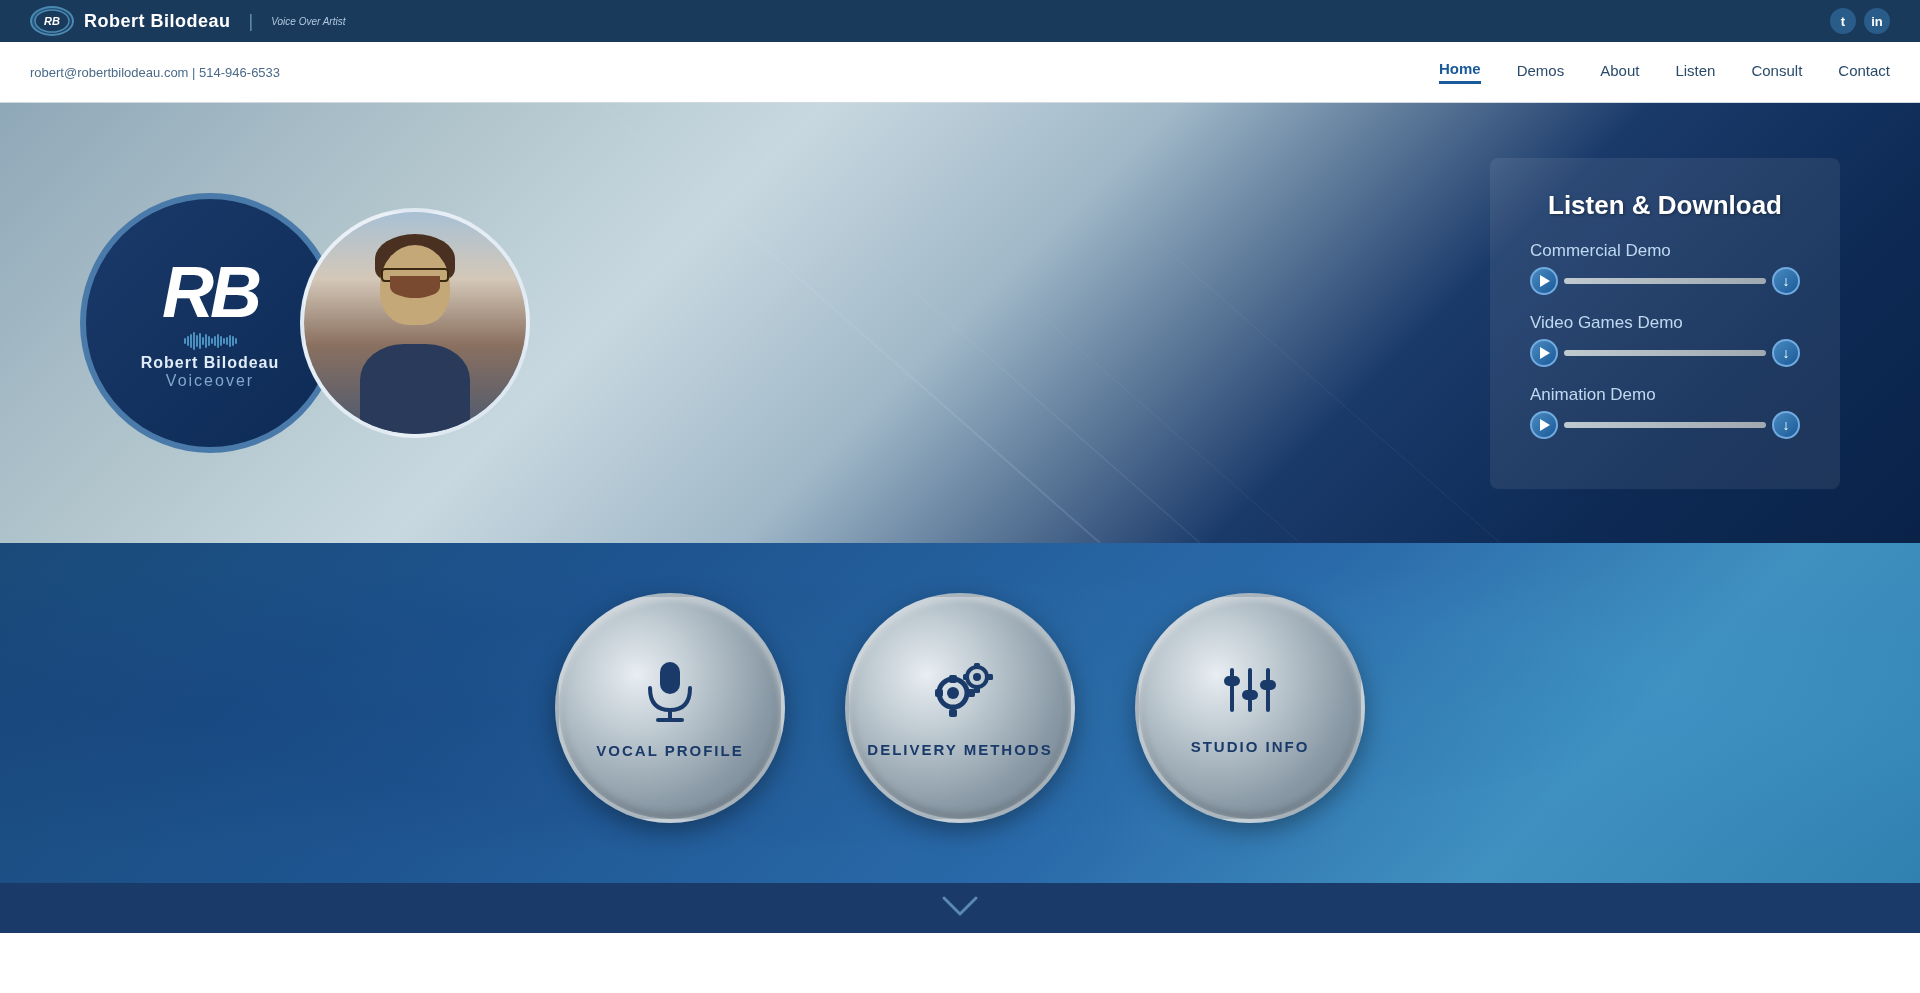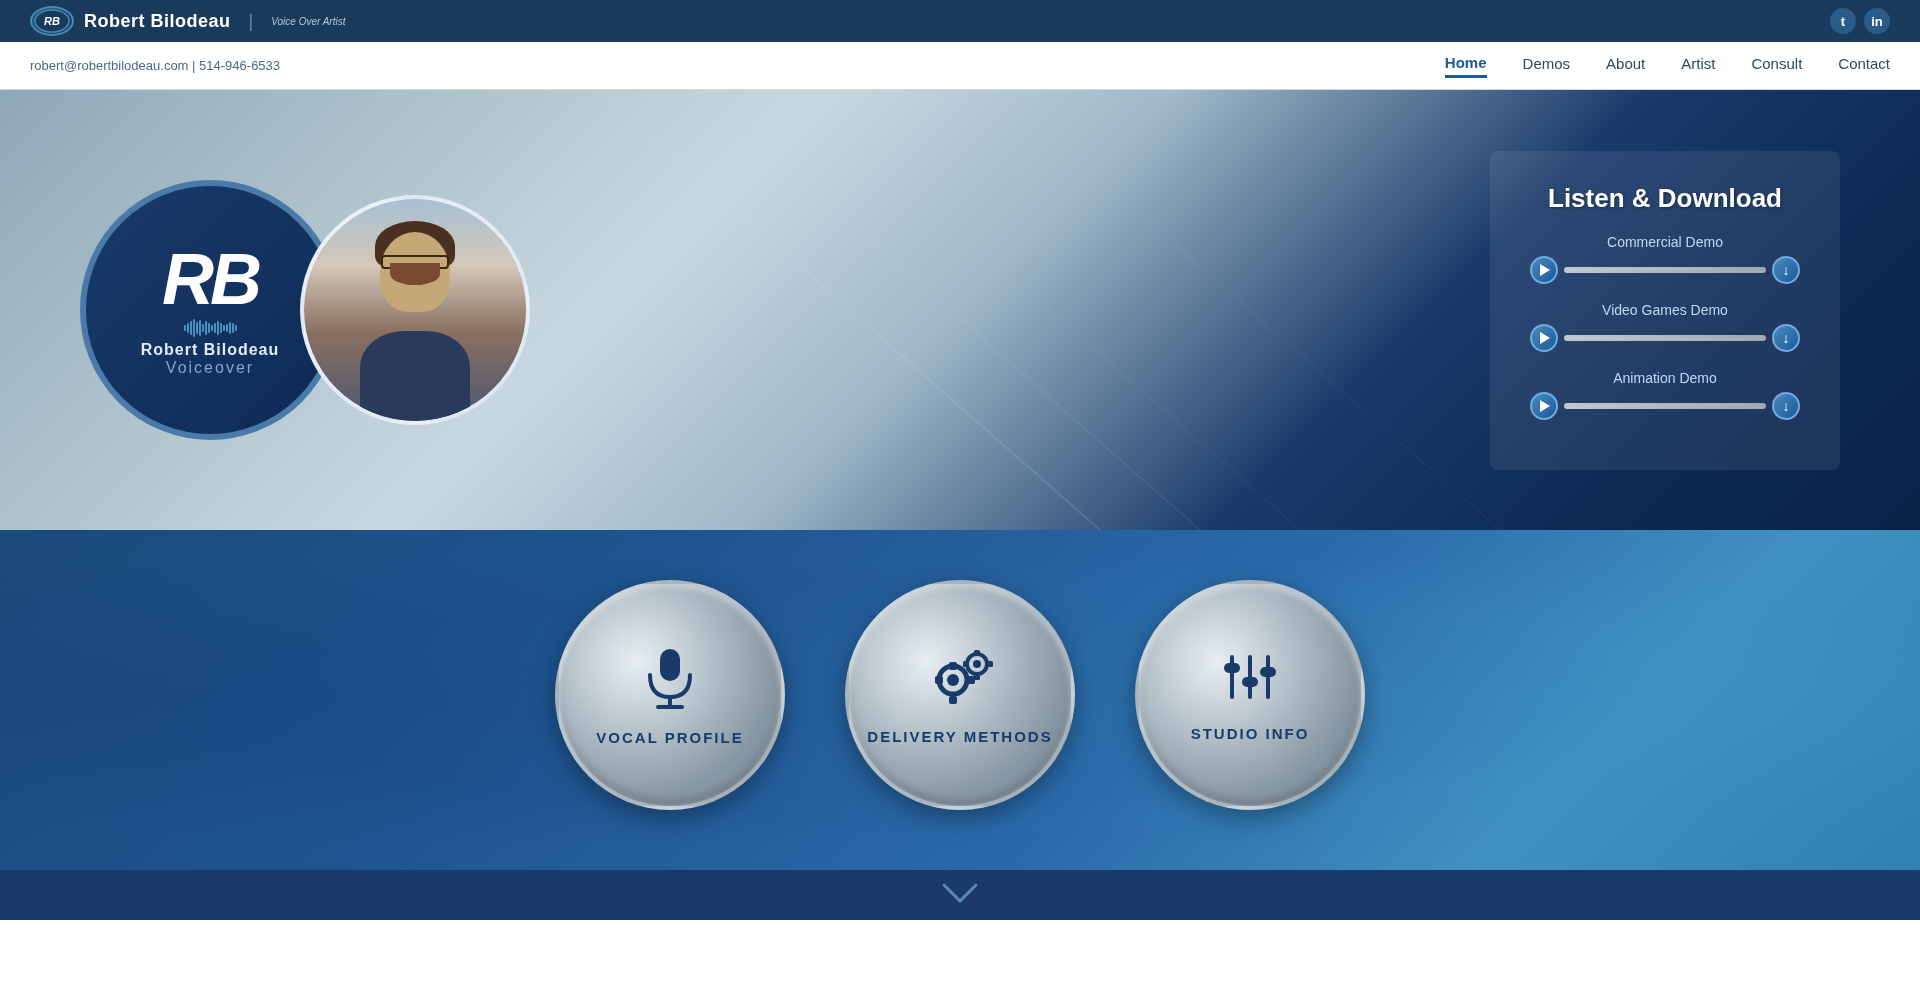--- a/index.html
+++ b/index.html
@@ -61,21 +61,21 @@
       justify-content: center;
       cursor: pointer;
       font-size: 13px;
       color: #fff;
       font-weight: bold;
     }
 
     
     .nav-bar {
       background: rgba(255,255,255,0.95);
-      height: 48px;
+      height: 61px;
       display: flex;
       align-items: center;
       justify-content: space-between;
       padding: 0 30px;
       border-bottom: 1px solid #d0d8e0;
       position: relative;
       z-index: 10;
     }
     .nav-contact {
       color: #4a6a8a;
@@ -246,22 +246,22 @@
       font-weight: bold;
       text-align: center;
       margin-bottom: 20px;
       text-shadow: 1px 1px 3px rgba(0,0,0,0.4);
     }
     .demo-item {
       margin-bottom: 18px;
     }
     .demo-label {
       color: #c0d8f0;
-      font-size: 14px;
-      text-align: center;
+      font-size: 17px;
+      text-align: left;
       margin-bottom: 6px;
     }
     .audio-bar {
       display: flex;
       align-items: center;
       gap: 6px;
     }
     .play-btn {
       width: 28px;
       height: 28px;
@@ -405,21 +405,21 @@
     <div class="social-icon">in</div>
   </div>
 </div>
 
 <div class="nav-bar">
   <div class="nav-contact"><span>robert@robertbilodeau.com</span> <span>|</span> <span>514-946-6533</span></div>
   <nav class="nav-links">
     <a class="nav-link active">Home</a>
     <a class="nav-link">Demos</a>
     <a class="nav-link">About</a>
-    <a class="nav-link">Artist</a>
+    <a class="nav-link">Listen</a>
     <a class="nav-link">Consult</a>
     <a class="nav-link">Contact</a>
   </nav>
 </div>
 
 <div class="hero">
 
   <svg class="hero-bg-lines" viewBox="0 0 1920 440" preserveAspectRatio="none">
     <line x1="600" y1="0" x2="1100" y2="440" stroke="rgba(200,220,240,0.15)" stroke-width="2"></line>
     <line x1="700" y1="0" x2="1200" y2="440" stroke="rgba(200,220,240,0.10)" stroke-width="1.5"></line>

